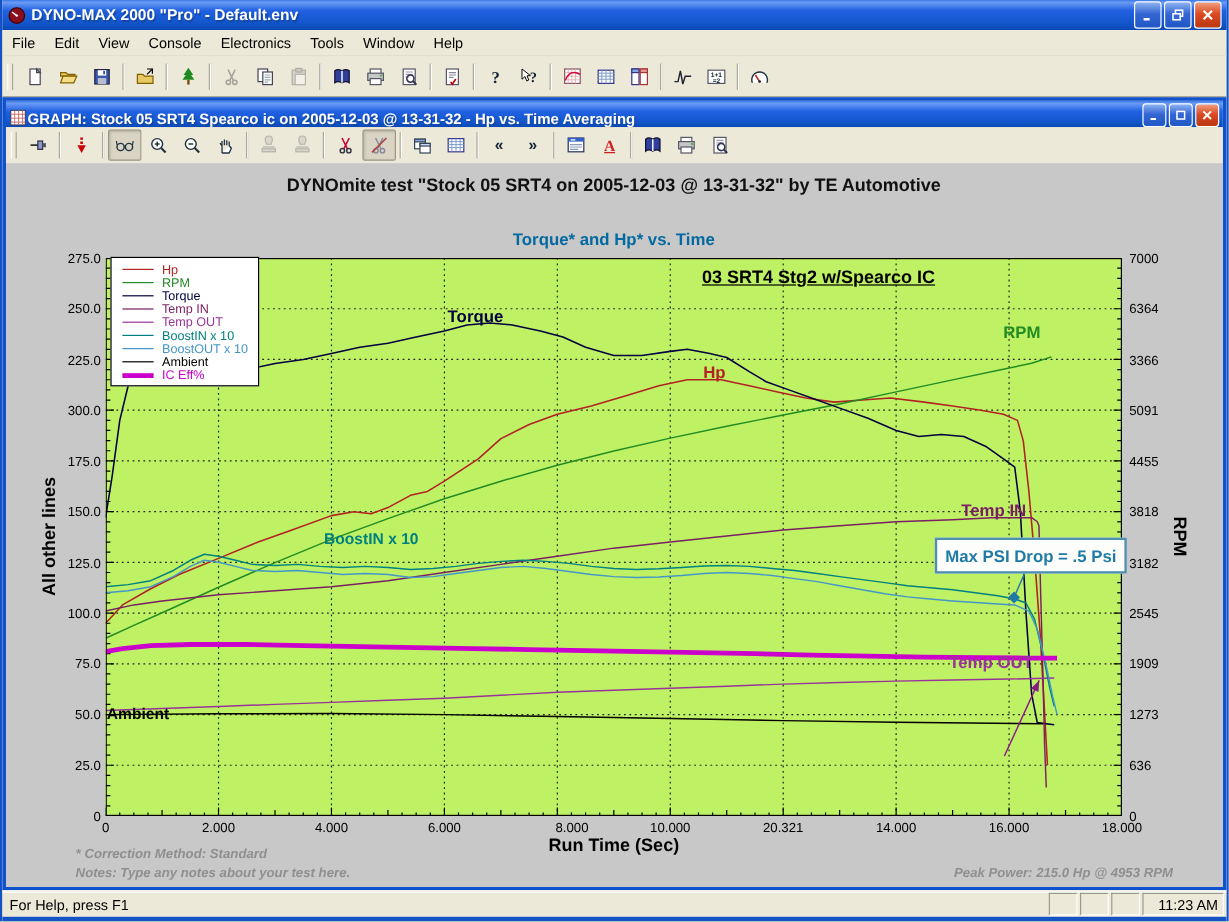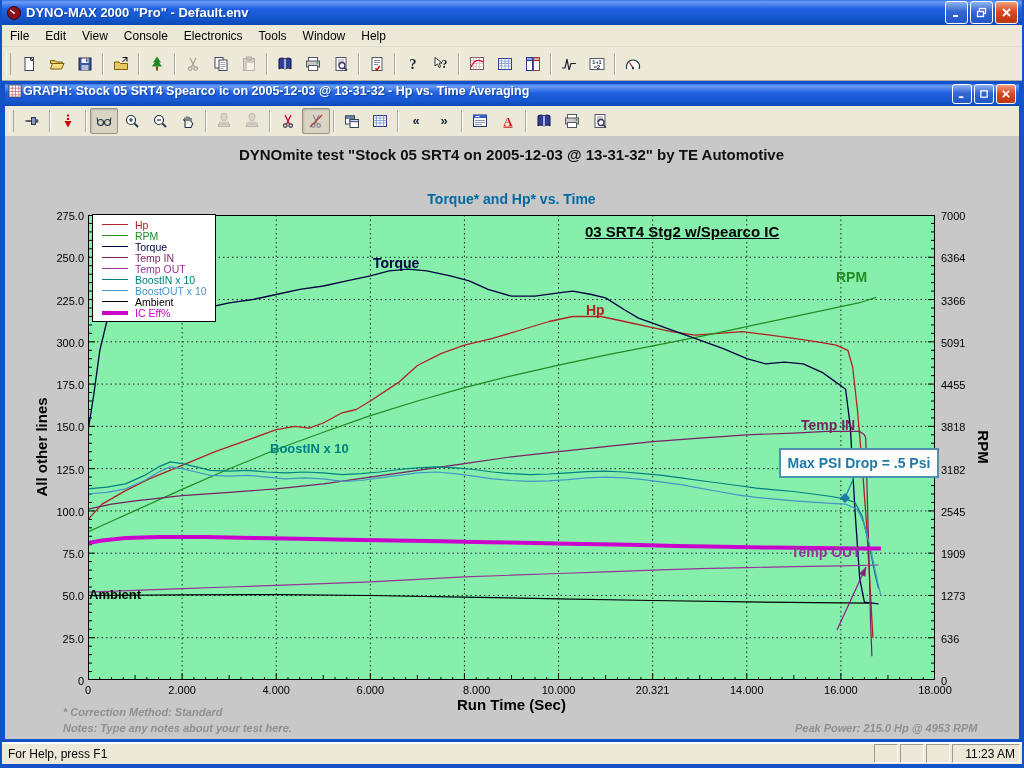--- a/index.html
+++ b/index.html
@@ -28,31 +28,31 @@
     padding-left:2px;}
   .tb-handle{width:3px;height:22px;border-left:1px solid #fff;border-right:1px solid #aca899;margin:0 4px 0 2px;}
   .tb-btn{width:26px;height:24px;display:flex;align-items:center;justify-content:center;
     border:1px solid #ece9d8;border-radius:2px;margin:0 0;}
   .tb-btn.pressed{border:1px solid #9a9683;background:#d9d4c3;box-shadow:inset 1px 1px 2px #b8b4a4;}
   .tb-btn.disabled svg{filter:grayscale(1) opacity(.4);}
   .tb-sep{width:1px;height:22px;background:#aca899;border-right:1px solid #fff;margin:0 3px;}
   
   .mdi{flex:1 1 auto;background:#7f7f7f;display:flex;}
   .gwin{flex:1;display:flex;flex-direction:column;border:3px solid #0f52cc;background:#ece9d8;}
-  .gtitle{height:22px;flex:0 0 22px;display:flex;align-items:flex-start;padding:0 3px;
+  .gtitle{height:22px;flex:0 0 22px;display:flex;align-items:flex-end;padding:0 3px;
     background:linear-gradient(180deg,#3a78e8 0%,#6a9bf4 10%,#2161e2 40%,#1356cc 80%,#0b49b4 100%);}
   .gtitle .ttext{color:#fff;font-weight:bold;font-size:12.5px;text-shadow:1px 1px 1px #14449a;flex:1;white-space:nowrap;overflow:hidden;}
   .gtitle .capbtn{width:18px;height:18px;}
   
   .chart{flex:1;position:relative;background:#c8c8c8;overflow:hidden;font-family:"Liberation Sans",sans-serif;}
   .c-title{position:absolute;left:83px;top:10px;width:847px;text-align:center;
     font-size:15px;font-weight:bold;color:#111;}
   .c-sub{position:absolute;left:83px;top:55px;width:847px;text-align:center;
     font-size:14px;font-weight:bold;color:#0369a1;}
-  .plot{position:absolute;left:83px;top:79px;width:847px;height:465px;background:#86efac;}
+  .plot{position:absolute;left:83px;top:79px;width:847px;height:465px;background:#bef264;}
   .plot svg{position:absolute;left:0;top:0;}
   .tick{position:absolute;font-size:11px;color:#000;}
   .tick.l{width:42px;text-align:right;}
   .tick.r{width:42px;text-align:left;}
   .tick.x{width:52px;text-align:center;}
   .ylab{position:absolute;font-size:15px;font-weight:bold;color:#000;white-space:nowrap;}
   .xlab{position:absolute;left:83px;top:560px;width:847px;text-align:center;
     font-size:15px;font-weight:bold;color:#000;}
   .legend{position:absolute;left:4px;top:-1px;width:116px;background:#fff;border:1px solid #000;
     padding:4px 3px 3px 3px;z-index:5;}

